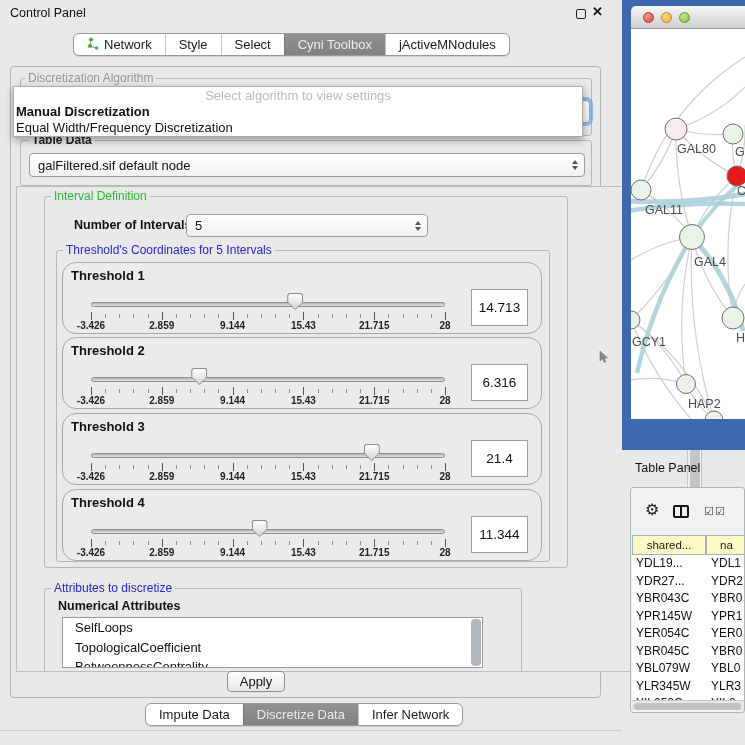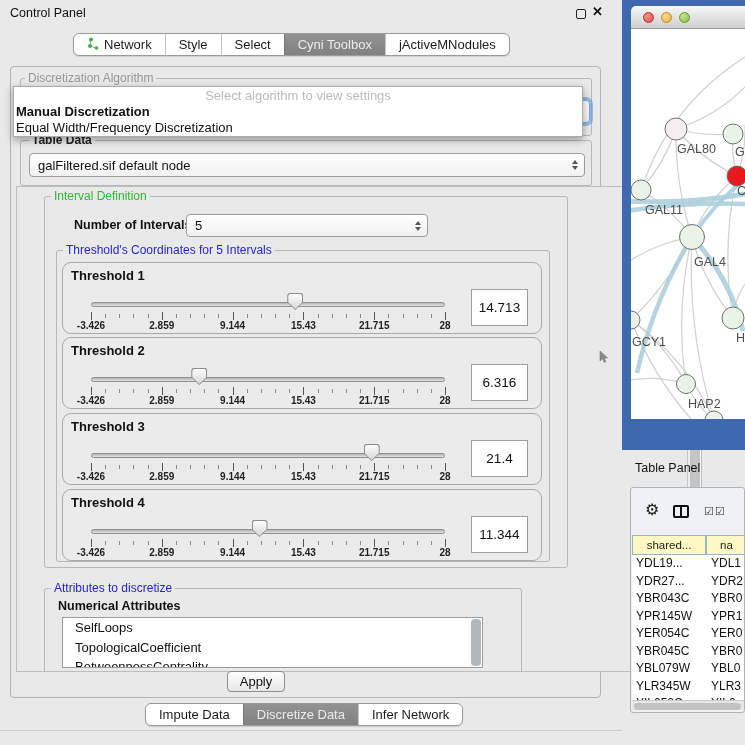--- a/index.html
+++ b/index.html
@@ -42,21 +42,21 @@
   #algo-popup .pop-placeholder{text-align:center;color:#bbbbbb;font-size:13px;line-height:17px;}
   #algo-popup .pop-item{padding-left:2px;font-size:13px;line-height:15.5px;color:#111;}
   #algo-popup .pop-item.first{font-weight:bold;}
 
   
   #viewport{left:16px;top:186px;width:686px;height:486px;border:1px solid #bdbdbd;background:#e9e9e9;overflow:hidden;}
   .vtrack{position:absolute;right:0;top:0;width:14px;height:100%;background:linear-gradient(to right,#ededed,#f8f8f8);border-left:1px solid #c6c6c6;}
   .vthumb{position:absolute;left:1.5px;width:10px;background:#c4c4c4;border-radius:5px;}
 
   
-  .tpanel{position:absolute;border:1px solid #a9a9a9;background:#ebebeb;border-radius:9px;width:480px;height:72px;left:45px;}
+  .tpanel{position:absolute;border:1px solid #a9a9a9;background:#ebebeb;border-radius:14px;width:480px;height:72px;left:45px;}
   .tpanel .tlabel{position:absolute;left:8px;top:5px;font-size:13px;font-weight:bold;color:#111;}
   .track{position:absolute;left:28px;top:39px;width:354px;height:5px;border:1px solid #8f8f8f;border-radius:3px;background:linear-gradient(#b4b4b4,#e2e2e2);}
   .thumb{position:absolute;top:30px;width:16px;height:17px;background:#8d8d8d;clip-path:polygon(10% 0,90% 0,100% 12%,100% 55%,50% 100%,0 55%,0 12%);}
   .thumb::after{content:"";position:absolute;inset:1px;background:linear-gradient(#fefefe,#d6d6d6);clip-path:inherit;}
   .ticks{position:absolute;left:28px;top:49px;width:354px;height:9px;}
   .ticks .minor{position:absolute;left:0;top:2px;width:100%;height:4px;background:repeating-linear-gradient(to right,#8a8a8a 0,#8a8a8a 1px,transparent 1px,transparent 14.16px);}
   .ticks .major{position:absolute;top:0;width:1px;height:8px;background:#555;}
   .scale-lab{position:absolute;top:57px;transform:translateX(-50%);font-size:10px;font-weight:bold;color:#222;white-space:nowrap;}
   .vbox{position:absolute;left:408px;top:26px;width:57px;height:37px;background:#fff;border:1px solid #9e9e9e;font-size:13.5px;color:#111;display:flex;align-items:center;justify-content:center;}
 

